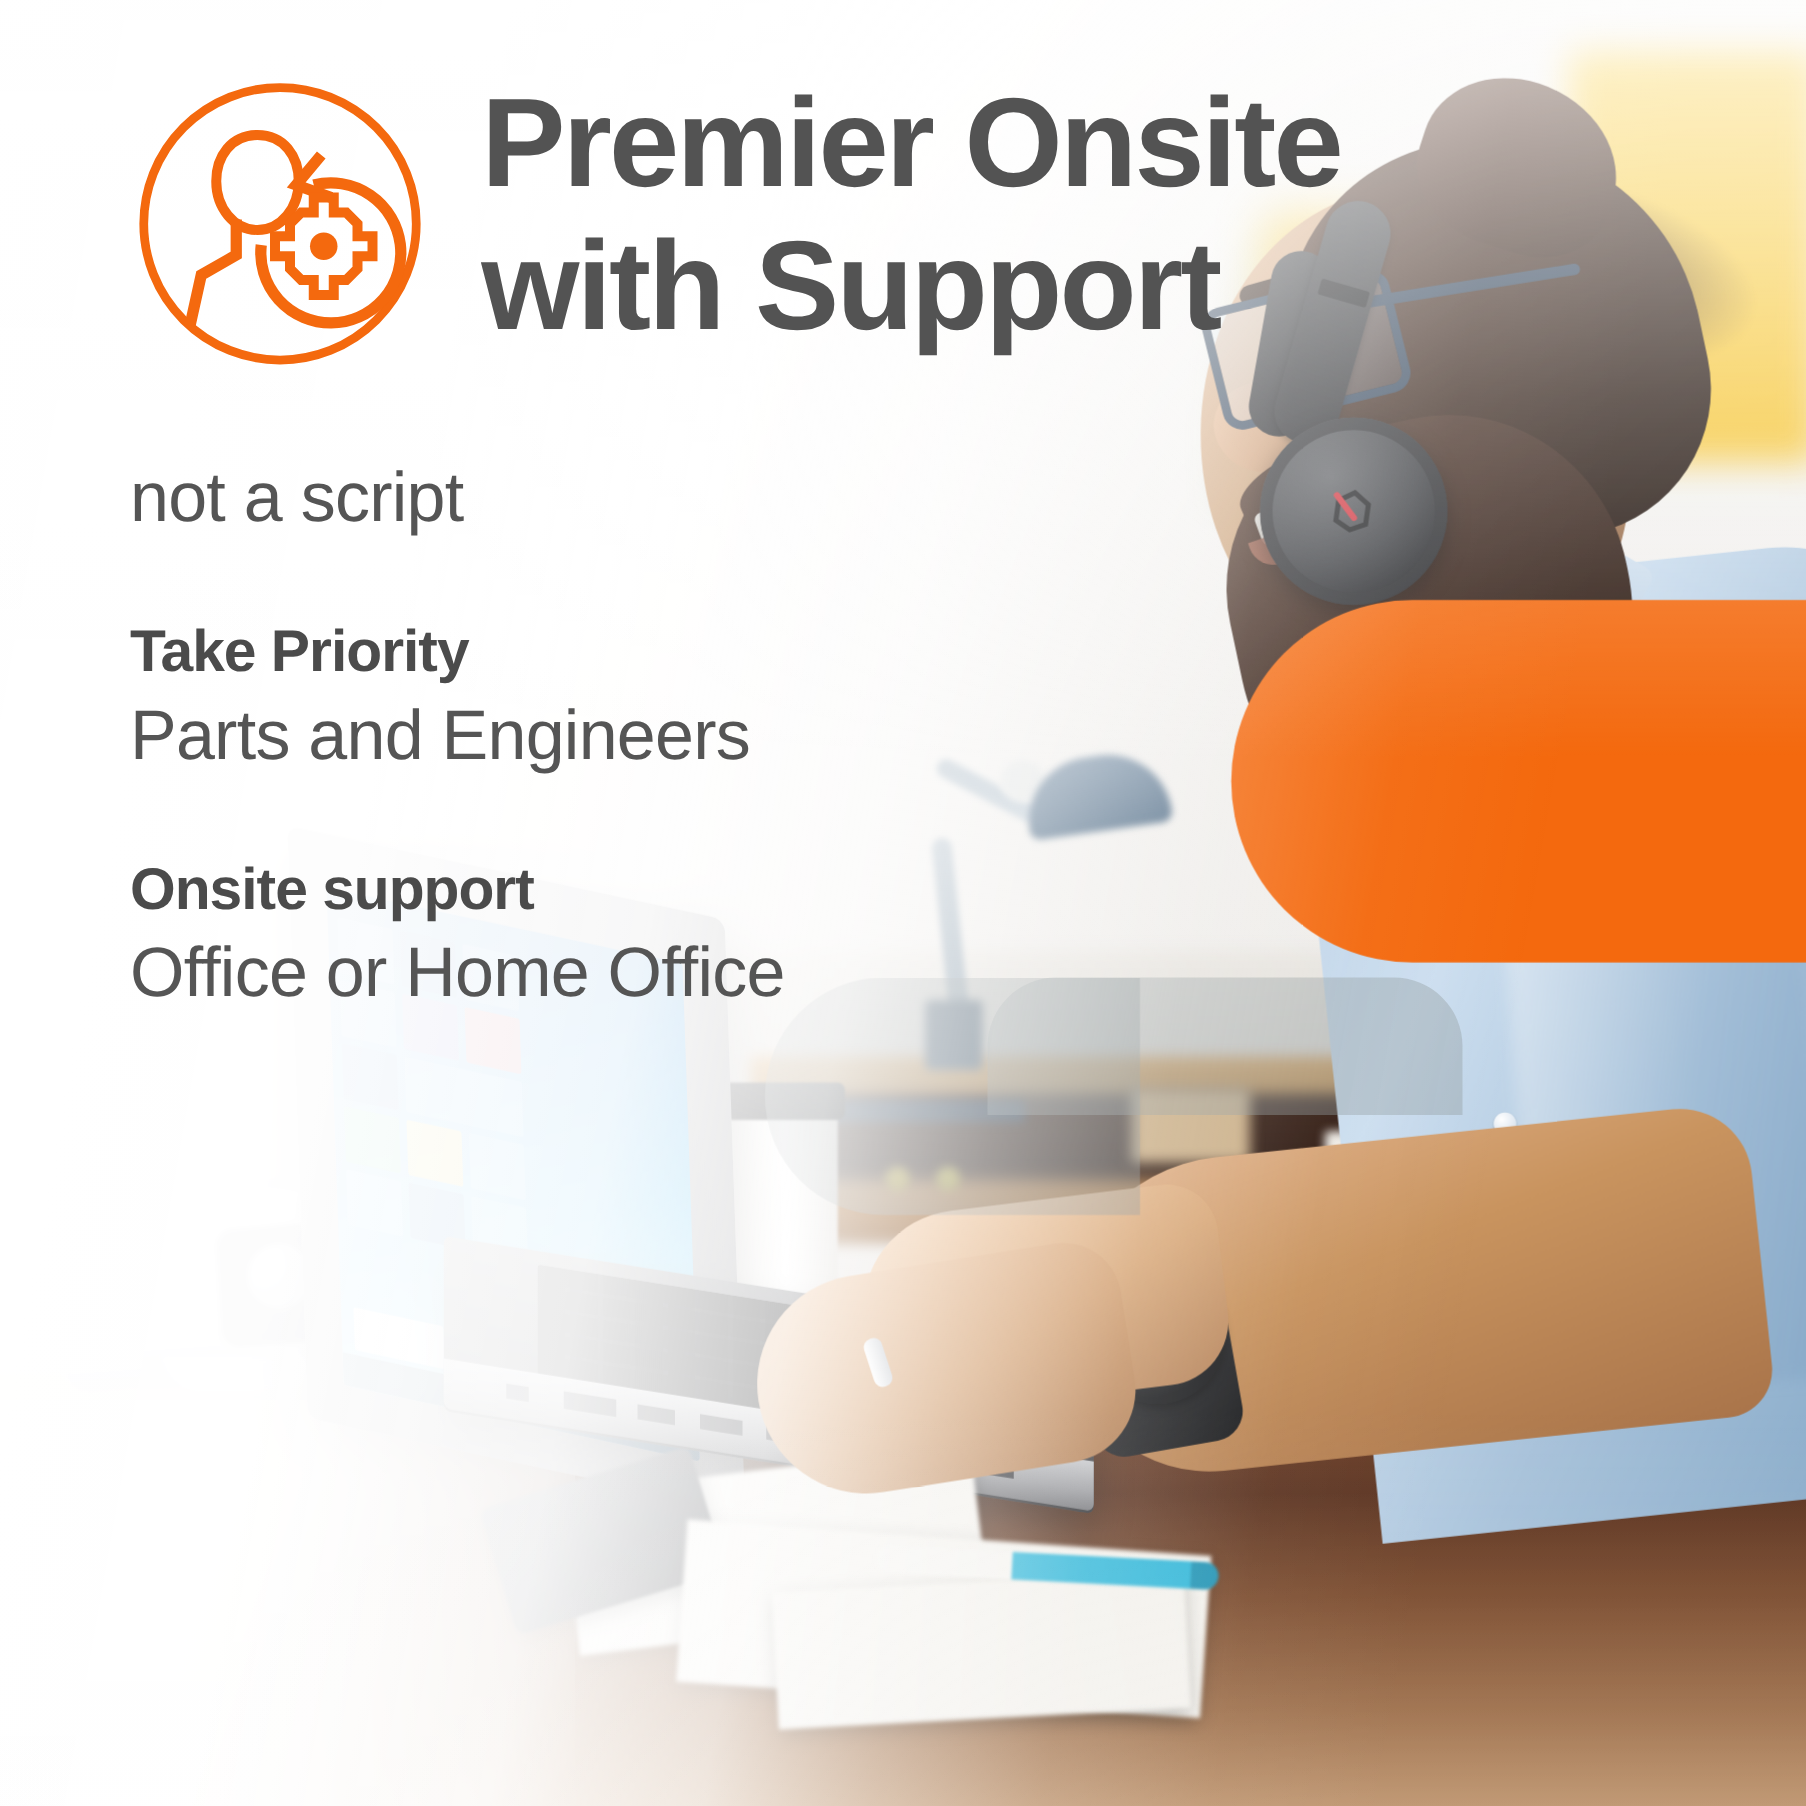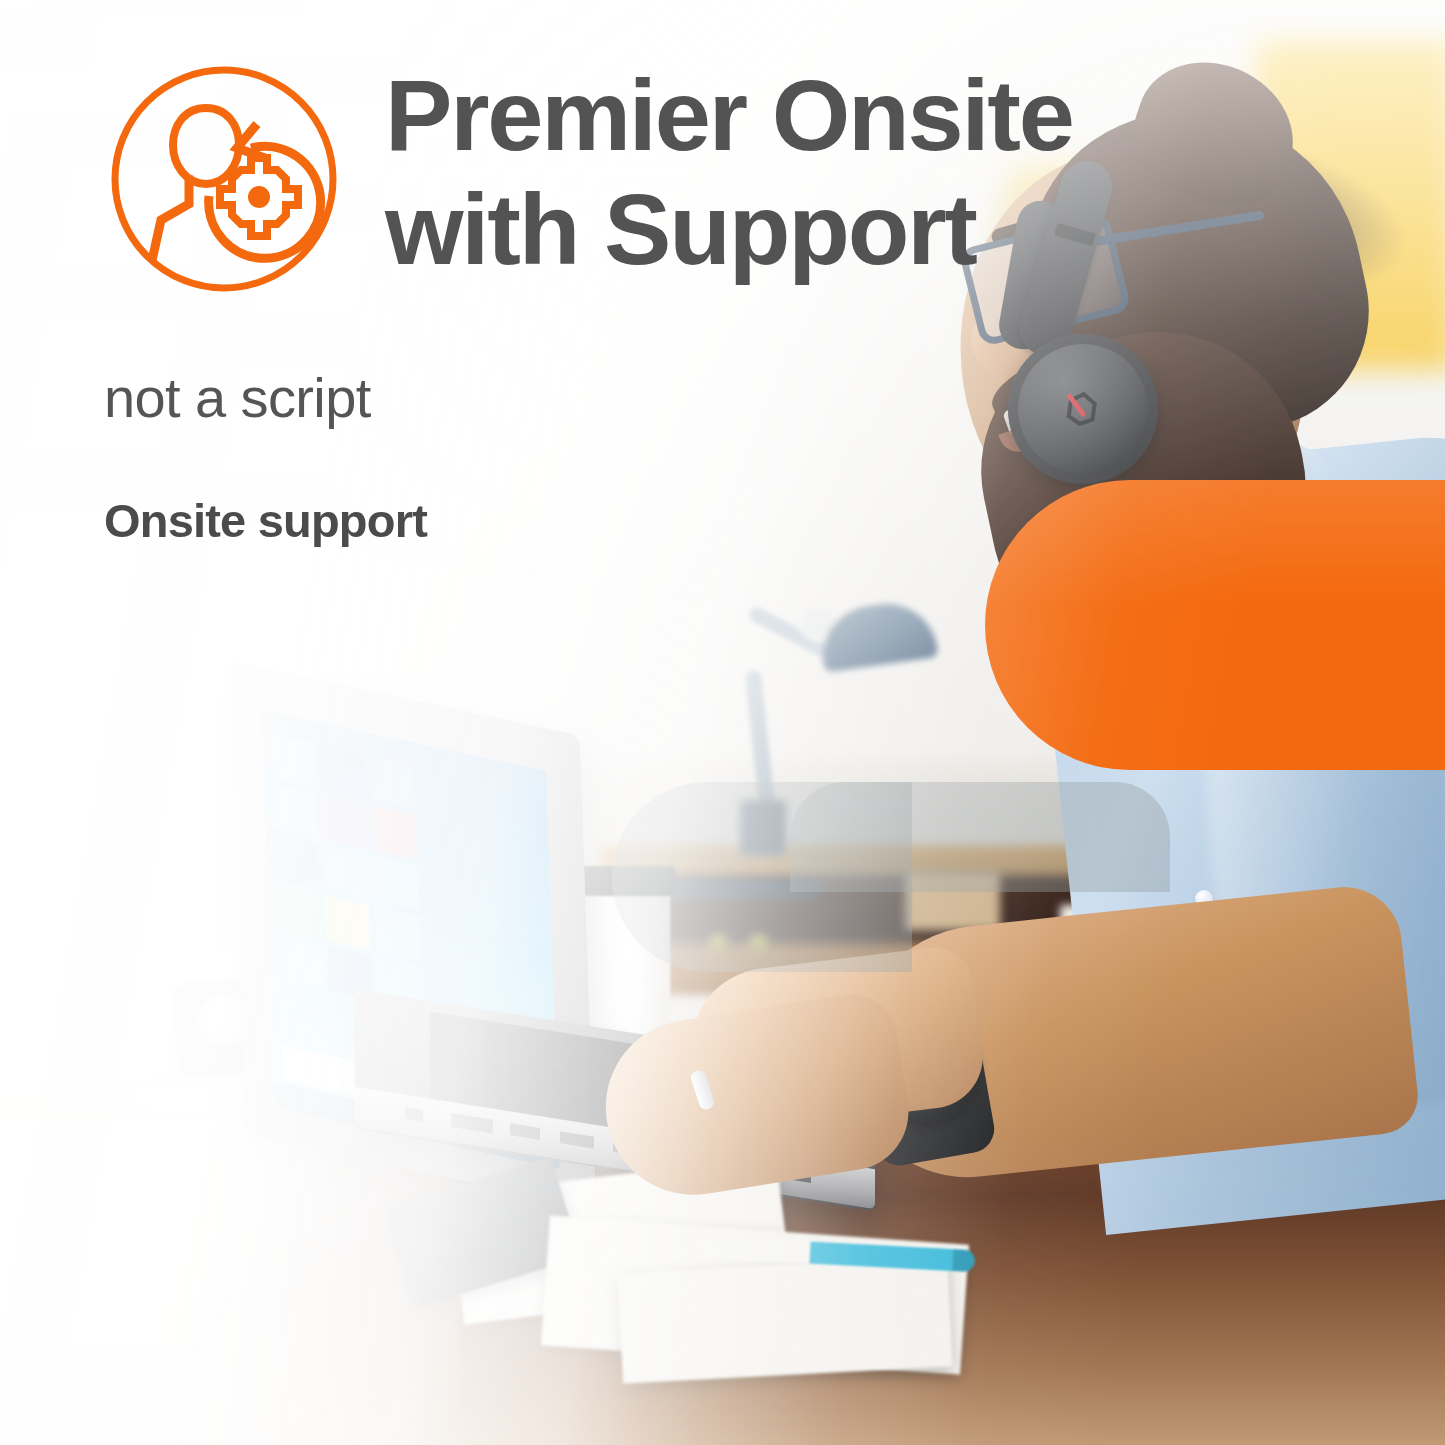--- a/index.html
+++ b/index.html
@@ -598,21 +598,26 @@
       <div>Premier Onsite</div>
       <div>with Support</div>
     </div>
 
     <div class="features">
 
       <div class="feature">
         <div class="f-sub">not a script</div>
       </div>
 
+      <div class="feature">
+        <div class="f-head">Take Priority</div>
+        <div class="f-sub">Parts and Engineers</div>
+      </div>
 
       <div class="feature">
         <div class="f-head">Onsite support</div>
+        <div class="f-sub">Office or Home Office</div>
       </div>
 
     </div>
   </div>
 
 </div>
 
 </body></html>

